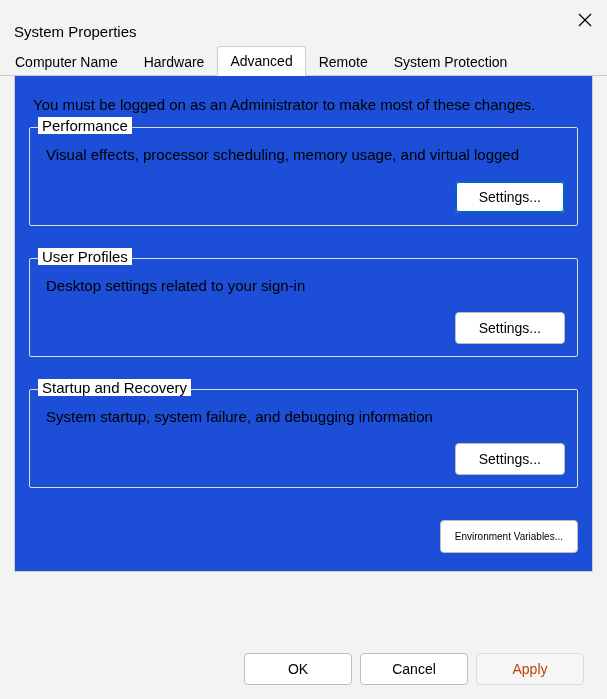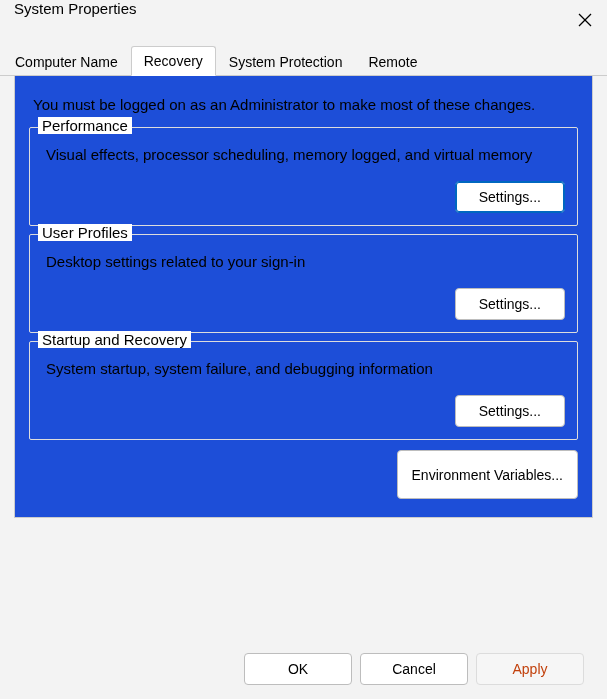--- a/index.html
+++ b/index.html
@@ -16,21 +16,21 @@
   .dialog {
     width: 607px;
     height: 699px;
     background: #f3f3f3;
     position: relative;
     display: flex;
     flex-direction: column;
   }
   .titlebar {
     display: flex;
-    align-items: flex-start;
+    align-items: flex-end;
     justify-content: space-between;
     height: 40px;
     padding-left: 14px;
   }
   .titlebar .title {
     font-size: 15px;
   }
   .close-btn {
     width: 44px;
     height: 40px;
@@ -71,21 +71,21 @@
     padding: 14px 14px 18px 14px;
     flex: 0 0 auto;
   }
   .intro {
     margin: 6px 4px 14px 4px;
     font-size: 15px;
   }
   .group {
     border: 1px solid #ddd;
     border-radius: 2px;
-    margin-bottom: 8px;
+    margin-bottom: 32px;
     padding: 14px 12px 12px 12px;
     position: relative;
   }
   .group-title {
     position: absolute;
     top: -11px;
     left: 8px;
     background: #fff;
     padding: 0 4px;
     font-size: 15px;
@@ -115,27 +115,27 @@
   .btn.primary {
     border-color: #0067c0;
     box-shadow: 0 0 0 1px #0067c0 inset;
   }
   .env-row {
     display: flex;
     justify-content: flex-end;
     margin-top: 10px;
   }
   .env-btn {
-    height: 49px;
+    height: 33px;
     padding: 0 14px;
     background: #fff;
     border: 1px solid #bdbdbd;
     border-radius: 4px;
     font-family: inherit;
-    font-size: 14px;
+    font-size: 10px;
     cursor: pointer;
   }
   .footer {
     position: absolute;
     bottom: 14px;
     right: 23px;
     display: flex;
     gap: 8px;
   }
   .footer .btn {
@@ -159,31 +159,32 @@
     <div class="close-btn">
       <svg viewBox="0 0 14 14">
           <line x1="1" y1="1" x2="13" y2="13" stroke="#000" stroke-width="1.2"></line>
           <line x1="13" y1="1" x2="1" y2="13" stroke="#000" stroke-width="1.2"></line>
         </svg>
     </div>
   </div>
 
   <div class="tabstrip">
     <div class="tab">Computer Name</div>
-    <div class="tab active">Recovery</div>
+    <div class="tab">Hardware</div>
+    <div class="tab active">Advanced</div>
+    <div class="tab">Remote</div>
     <div class="tab">System Protection</div>
-    <div class="tab">Remote</div>
   </div>
 
   <div class="tabcontent">
     <div class="intro">You must be logged on as an Administrator to make most of these changes.</div>
 
     <div class="group">
       <div class="group-title">Performance</div>
-      <div class="group-desc">Visual effects, processor scheduling, memory logged, and virtual memory</div>
+      <div class="group-desc">Visual effects, processor scheduling, memory usage, and virtual logged</div>
       <div class="btn-row">
         <button class="btn primary">Settings...</button>
       </div>
     </div>
 
     <div class="group">
       <div class="group-title">User Profiles</div>
       <div class="group-desc">Desktop settings related to your sign-in</div>
       <div class="btn-row">
         <button class="btn">Settings...</button>

